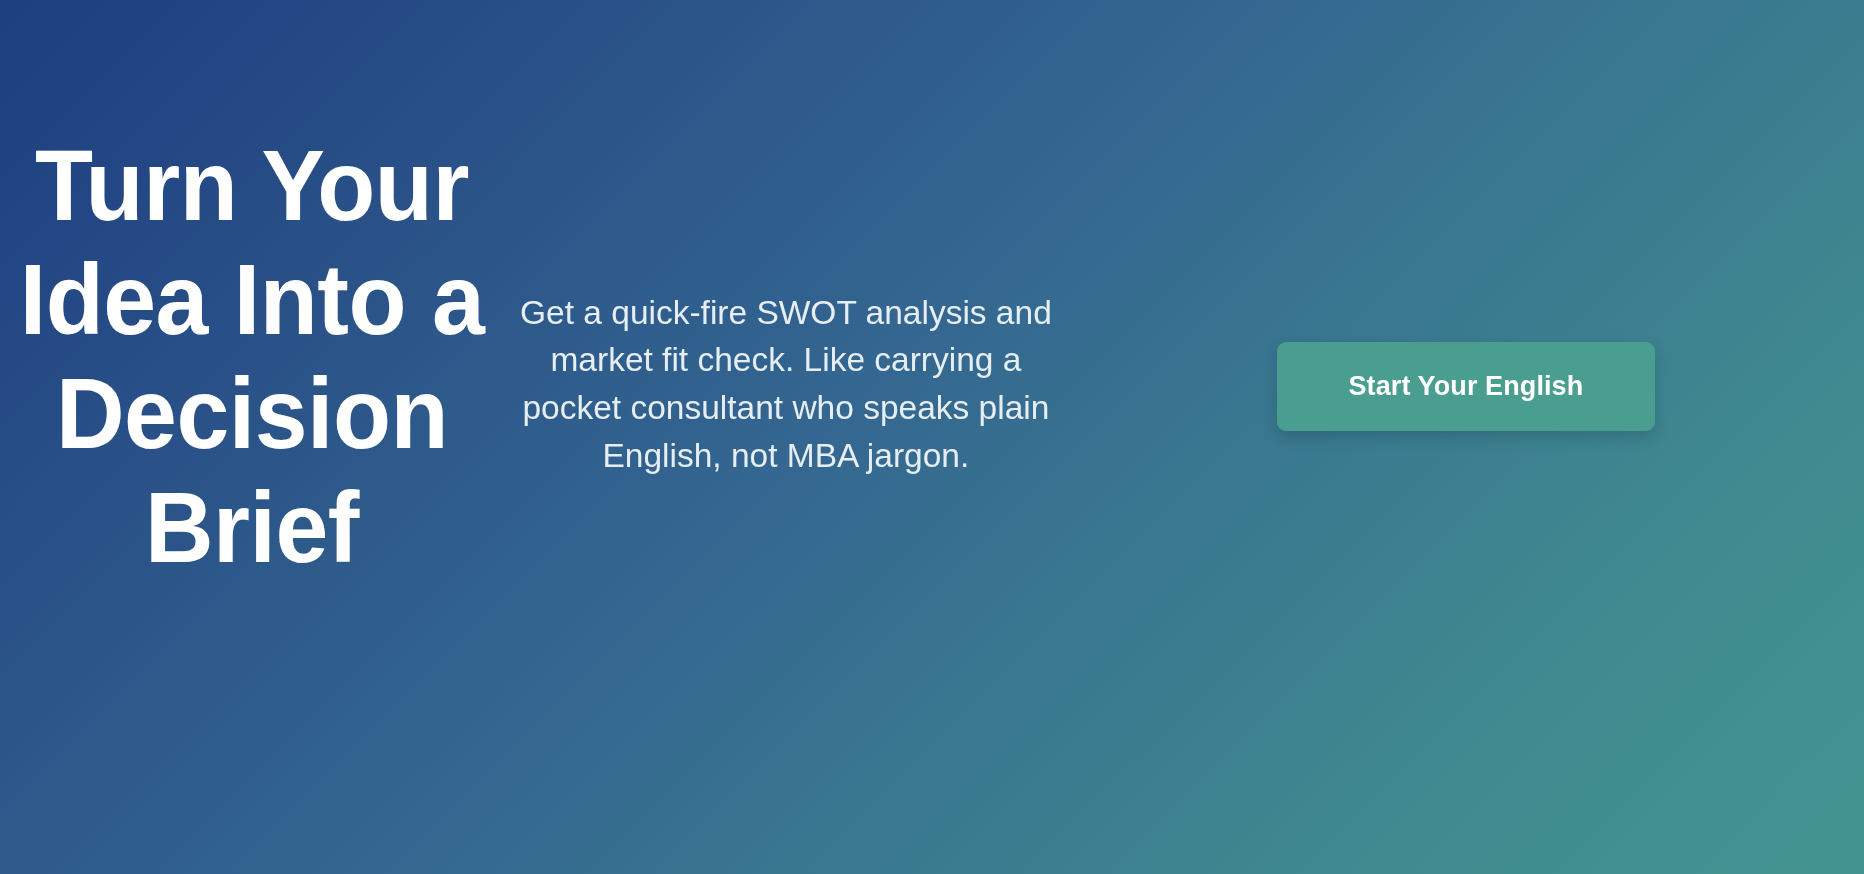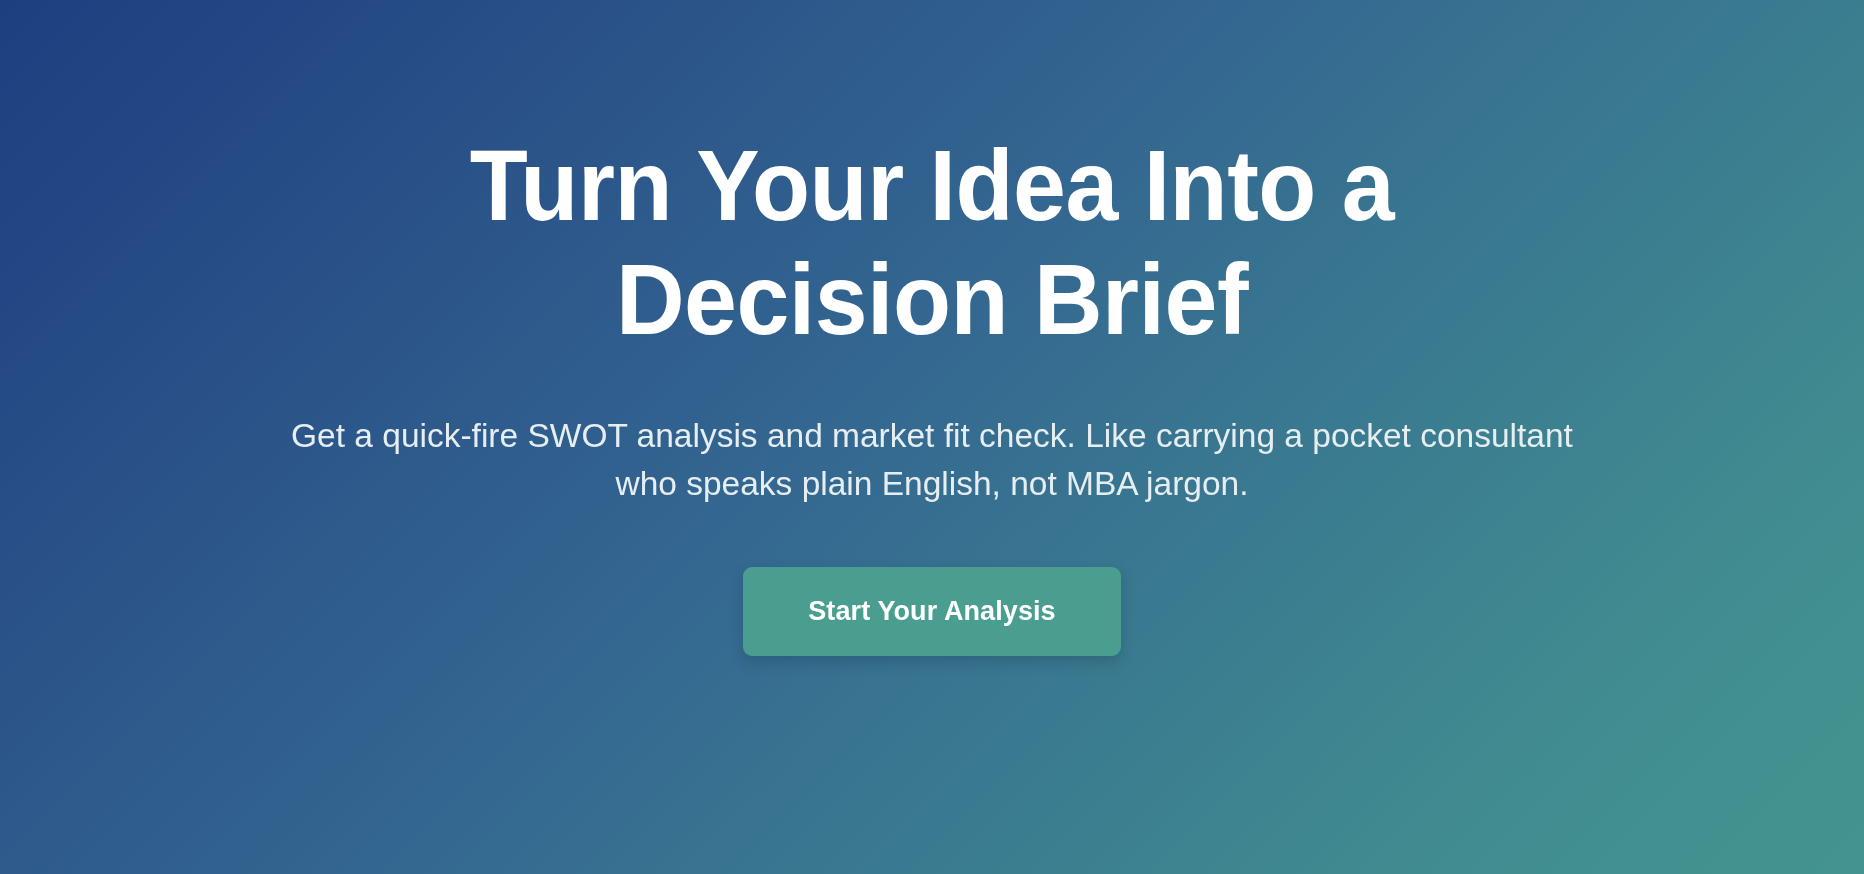--- a/index.html
+++ b/index.html
@@ -34,21 +34,21 @@
     display: flex;
     flex-direction: column;
     align-items: center;
     overflow: hidden;
   }
 
   .hero-inner {
     width: 100%;
     max-width: 1864px;
     display: flex;
-    flex-direction: column;
+    flex-direction: row;
     align-items: center;
     padding-top: 128px;
   }
 
   .hero-title {
     font-family: "Liberation Sans Narrow", "Liberation Sans", sans-serif;
     font-weight: 700;
     font-size: 100px;
     line-height: 1.14;
     letter-spacing: -0.5px;
@@ -108,17 +108,17 @@
       <span>Turn Your Idea Into a</span><br>
       <span>Decision Brief</span>
     </h1>
 
     <p class="hero-subtitle">
       <span>Get a quick-fire SWOT analysis and market fit check. Like carrying a pocket</span>
       <span>consultant who speaks plain English, not MBA jargon.</span>
     </p>
 
     <div class="cta-wrap">
-      <button class="cta-button">Start Your Analysis</button>
+      <button class="cta-button">Start Your English</button>
     </div>
 
   </div>
 </div>
 
 </body></html>

